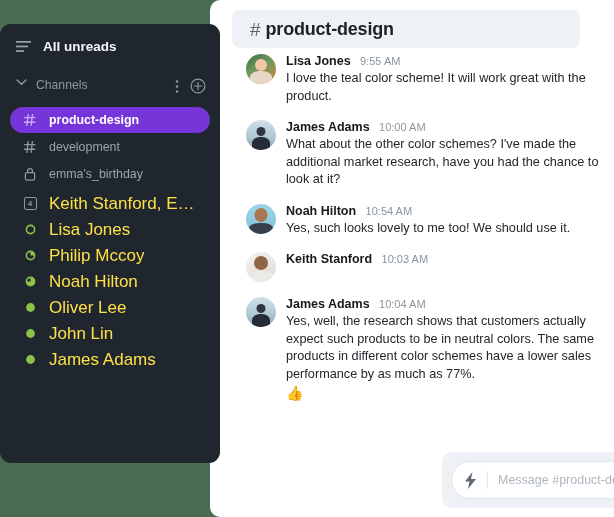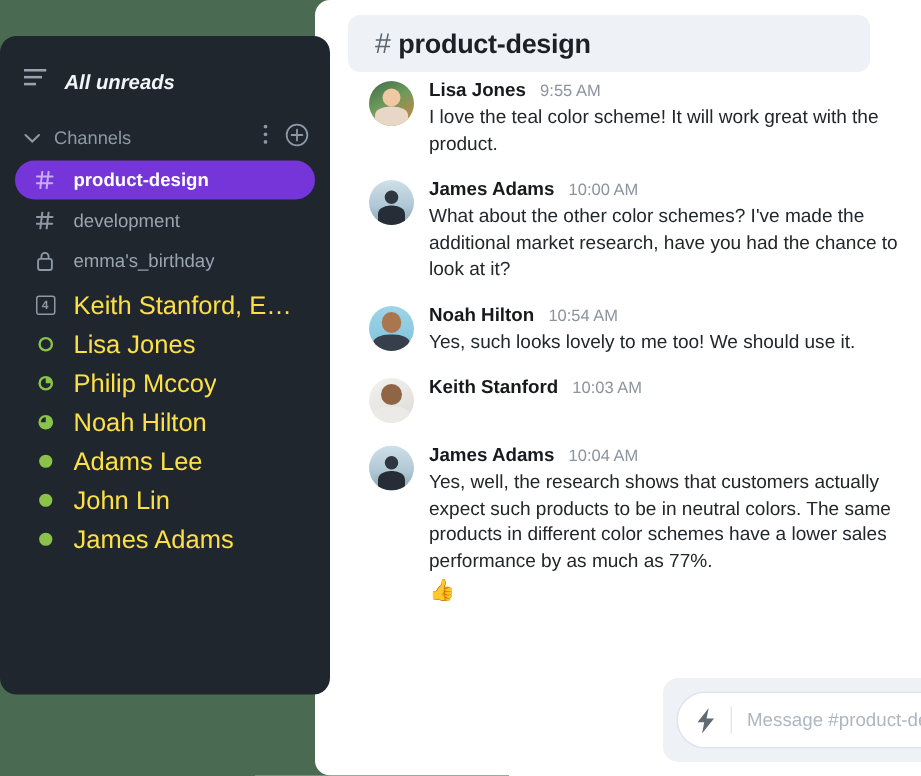--- a/index.html
+++ b/index.html
@@ -104,28 +104,28 @@
   
   .sidebar {
     position: absolute; left: 0; top: 24px;
     width: 220px; height: 439px;
     background: #1f262e;
     border-radius: 11px;
     padding-top: 15px;
     overflow: hidden;
   }
   .sb-head {
-    display: flex; align-items: center;
-    padding: 0 16px; height: 30px; font-style: italic;
+    display: flex; align-items: flex-start;
+    padding: 0 16px; height: 30px;
   }
   .sb-head .lbl {
     font-size: 13.5px; font-weight: bold; color: #f2f5f8; margin-left: 12px;
   }
   .sb-section {
-    display: flex; align-items: center;
+    display: flex; align-items: flex-start;
     height: 28px; padding: 0 14px 0 14px; margin-top: 9px;
   }
   .sb-section .chev { width: 14px; display: flex; justify-content: center; }
   .sb-section .s-lbl {
     font-size: 12.2px; color: #8d98a5; margin-left: 8px; flex: 1;
   }
   .sb-section .s-act { display: flex; align-items: center; gap: 11px; }
   .sb-item {
     display: flex; align-items: center;
     height: 26px; margin: 1px 10px; padding: 0 12px;
@@ -367,21 +367,21 @@
         </span>
         <span class="nm">Noah Hilton</span>
       </div>
 
       <div class="dm-item">
         <span class="st">
           <svg class="dot" width="11" height="11" viewBox="0 0 11 11">
             <circle cx="5.5" cy="5.5" r="4.4" fill="#8bc34a"></circle>
           </svg>
         </span>
-        <span class="nm">Adams Lee</span>
+        <span class="nm">Oliver Lee</span>
       </div>
 
       <div class="dm-item">
         <span class="st">
           <svg class="dot" width="11" height="11" viewBox="0 0 11 11">
             <circle cx="5.5" cy="5.5" r="4.4" fill="#8bc34a"></circle>
           </svg>
         </span>
         <span class="nm">John Lin</span>
       </div>

